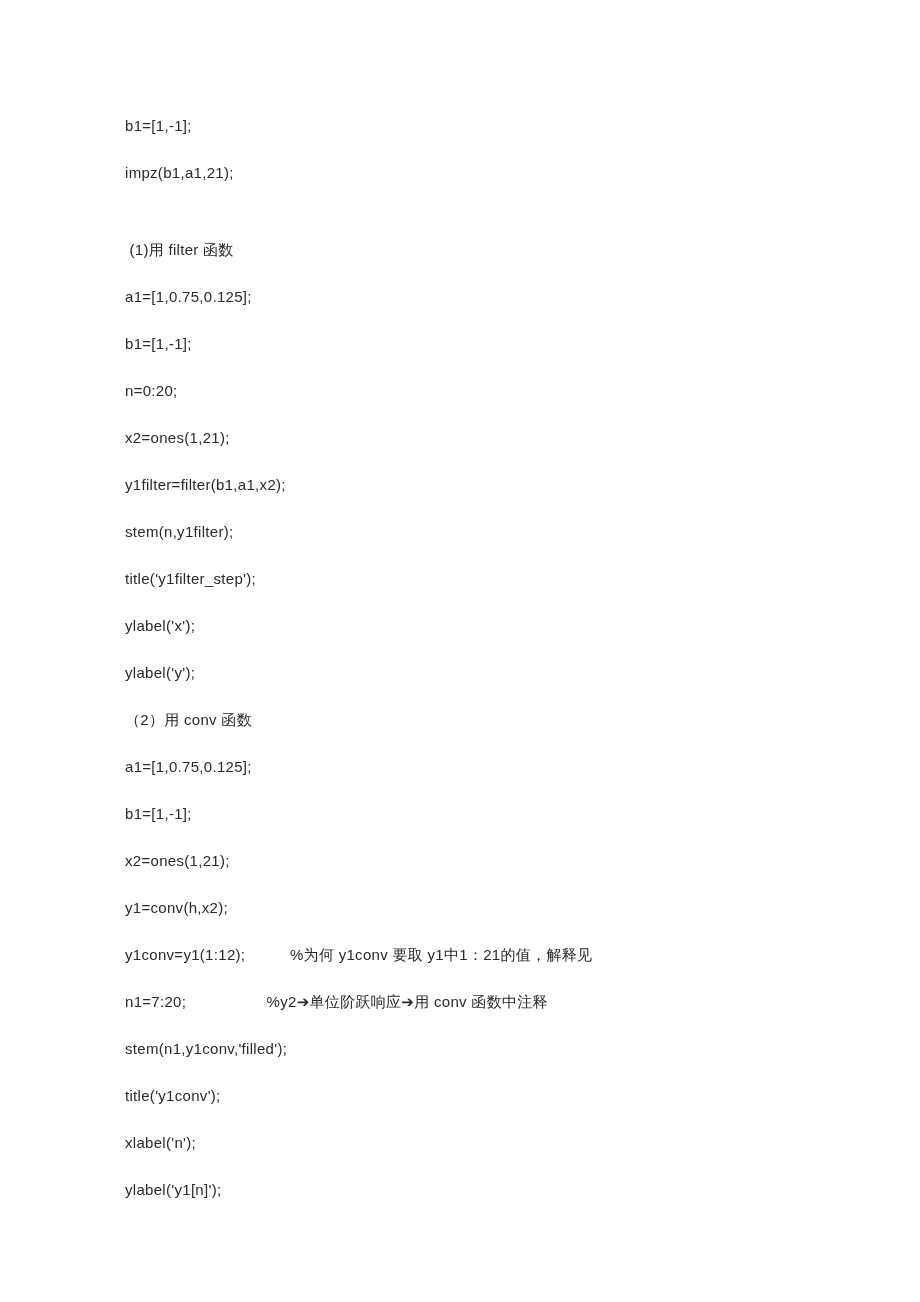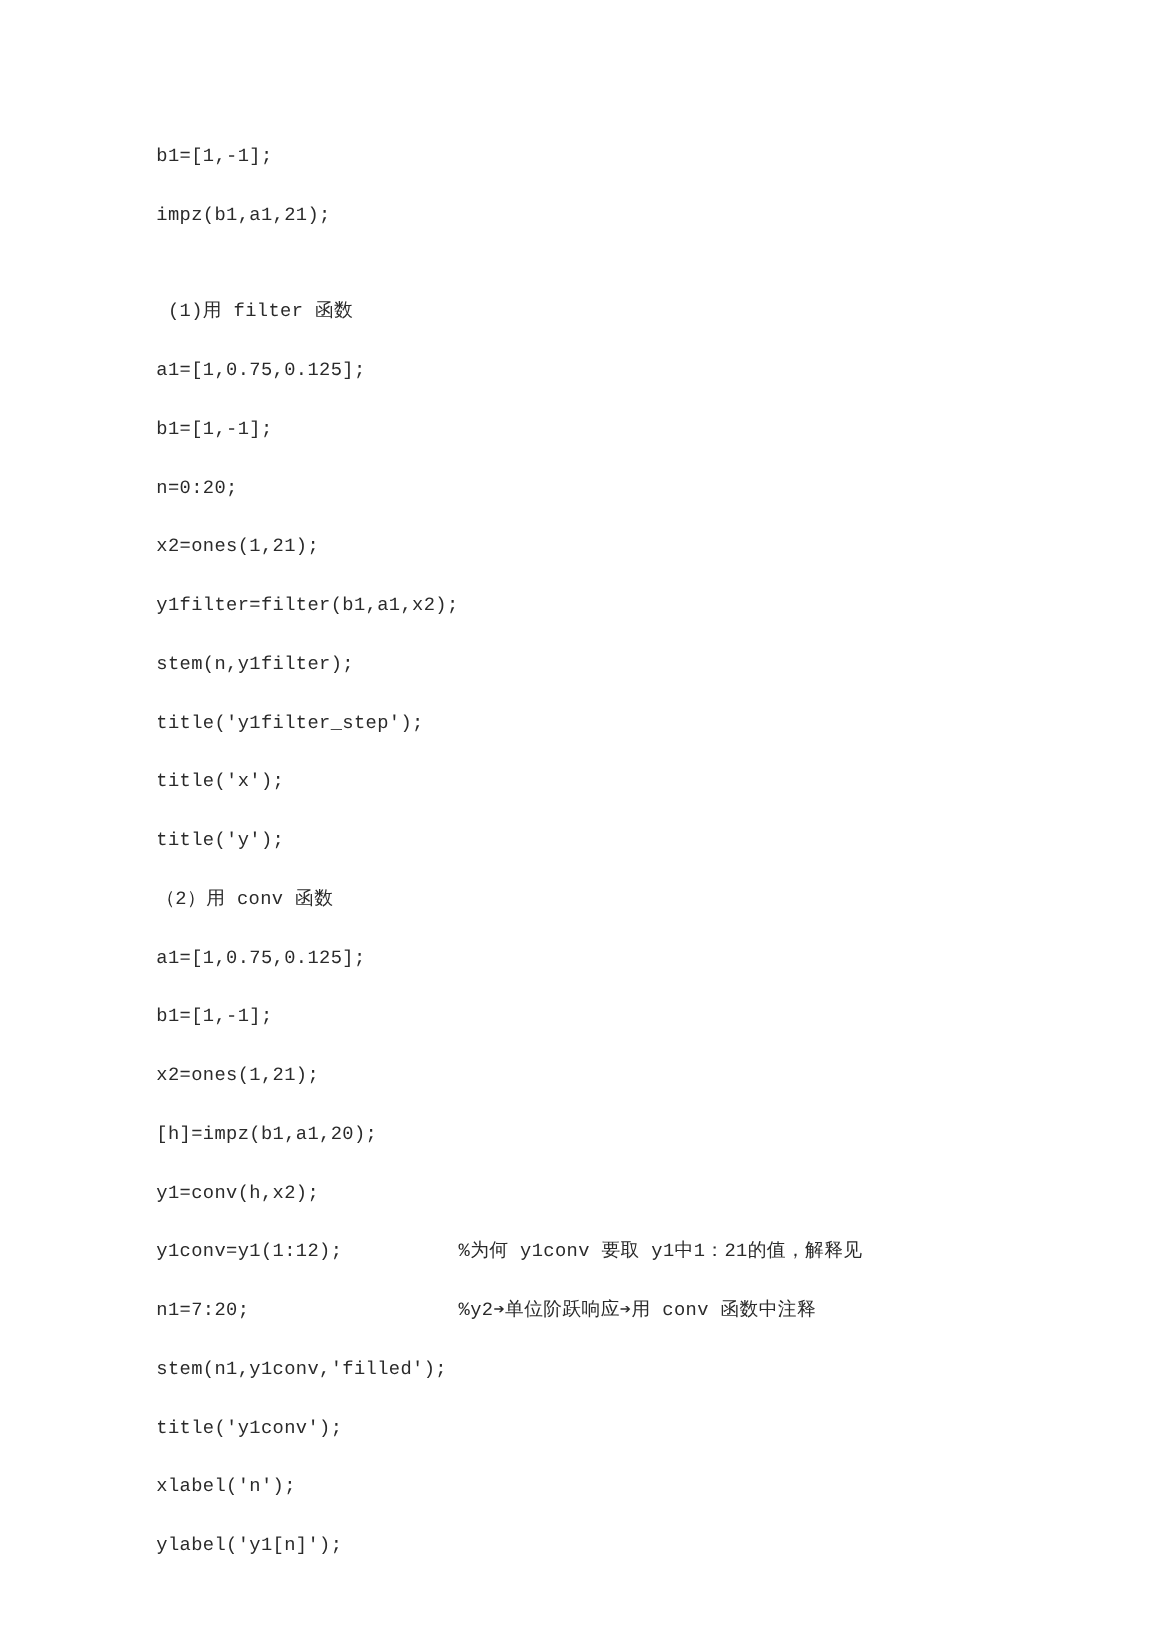--- a/index.html
+++ b/index.html
@@ -13,21 +13,21 @@
     min-height: 1302px;
     box-sizing: border-box;
     padding: 115px 125px 60px 125px;
     font-size: 15px;
     color: #2a2a2a;
     line-height: 1.4;
   }
   .line {
     margin-bottom: 26px;
     white-space: pre-wrap;
-    font-family: Liberation Mono, monospace;
+    font-family: Liberation Sans, sans-serif;
     letter-spacing: 0.3px;
   }
   .spacer {
     height: 30px;
   }
 </style>
 </head>
 <body>
 
 <div class="page">
@@ -35,27 +35,26 @@
   <div class="line">impz(b1,a1,21);</div>
   <div class="spacer"></div>
   <div class="line"> (1)用 filter 函数</div>
   <div class="line">a1=[1,0.75,0.125];</div>
   <div class="line">b1=[1,-1];</div>
   <div class="line">n=0:20;</div>
   <div class="line">x2=ones(1,21);</div>
   <div class="line">y1filter=filter(b1,a1,x2);</div>
   <div class="line">stem(n,y1filter);</div>
   <div class="line">title('y1filter_step');</div>
-  <div class="line">title('x');</div>
-  <div class="line">title('y');</div>
+  <div class="line">ylabel('x');</div>
+  <div class="line">ylabel('y');</div>
   <div class="line">（2）用 conv 函数</div>
   <div class="line">a1=[1,0.75,0.125];</div>
   <div class="line">b1=[1,-1];</div>
   <div class="line">x2=ones(1,21);</div>
-  <div class="line">[h]=impz(b1,a1,20);</div>
   <div class="line">y1=conv(h,x2);</div>
   <div class="line">y1conv=y1(1:12);          %为何 y1conv 要取 y1中1：21的值，解释见</div>
   <div class="line">n1=7:20;                  %y2➔单位阶跃响应➔用 conv 函数中注释</div>
   <div class="line">stem(n1,y1conv,'filled');</div>
   <div class="line">title('y1conv');</div>
   <div class="line">xlabel('n');</div>
   <div class="line">ylabel('y1[n]');</div>
 </div>
 
 </body></html>

